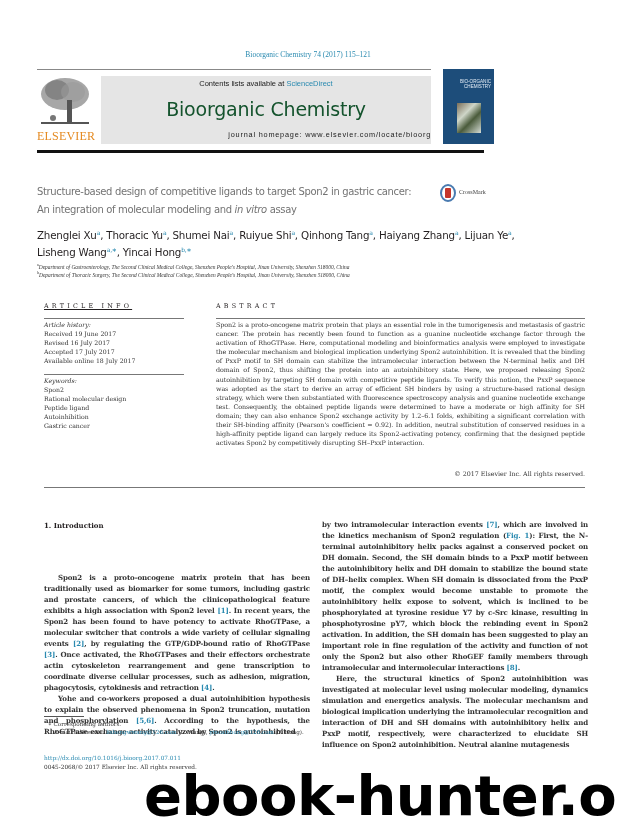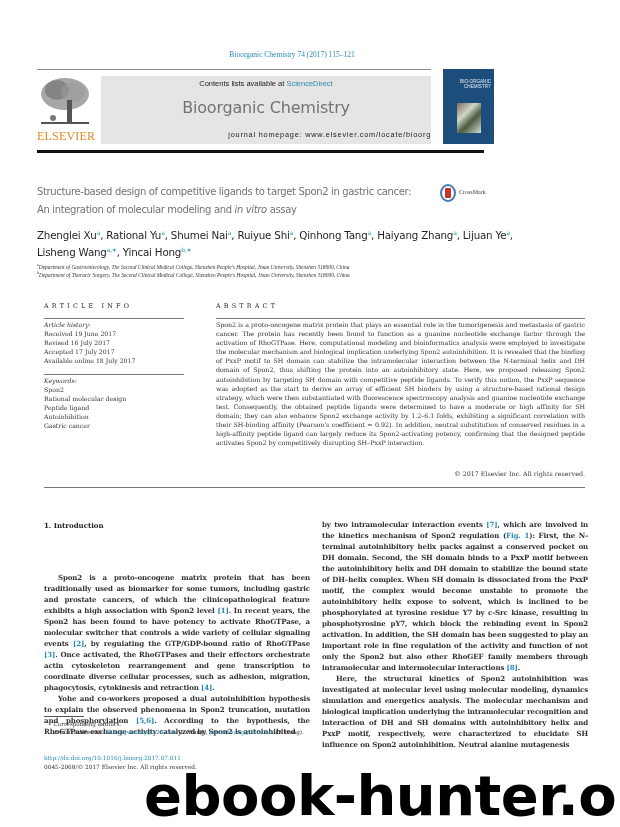--- a/index.html
+++ b/index.html
@@ -1,26 +1,26 @@
 <!DOCTYPE html>
 <html><head>
 <meta charset="utf-8">
 <style>
   html, body { margin:0; padding:0; background:#fff; }
   body { width:620px; height:827px; position:relative; overflow:hidden; font-family:"DejaVu Serif", serif; color:#231f20; }
   .abs { position:absolute; }
   a, .link { color:#2a8ab0; text-decoration:none; }
-  .citation { top:50px; left:0; width:584px; text-align:center; font-size:7.5px; color:#2a8ab0; font-family:"Liberation Serif", serif; }
+  .citation { top:50px; left:16px; width:584px; text-align:center; font-size:7.5px; color:#2a8ab0; font-family:"Liberation Serif", serif; }
   .top-rule { top:69px; left:37px; width:394px; height:1px; background:#888; }
   .elsevier-logo { top:76px; left:37px; width:56px; height:68px; }
   .tree { position:absolute; left:2px; top:0; width:52px; height:50px; }
   .elsevier-word { position:absolute; left:0; bottom:0; width:56px; text-align:center; font-family:"Liberation Serif", serif; font-size:12px; color:#e58a21; letter-spacing:0.2px; }
   .banner { top:76px; left:101px; width:330px; height:68px; background:#e5e5e5; }
   .contents { position:absolute; top:3px; left:0; width:100%; text-align:center; font-family:"Liberation Sans", sans-serif; font-size:7.5px; color:#222; }
-  .journal-name { position:absolute; top:22px; left:0; width:100%; text-align:center; font-family:"DejaVu Sans", sans-serif; font-size:16px; color:#737373; letter-spacing:-0.2px; }
+  .journal-name { position:absolute; top:22px; left:0; width:100%; text-align:center; font-family:"DejaVu Sans", sans-serif; font-size:19px; color:#14532d; letter-spacing:-0.2px; }
   .homepage { position:absolute; top:54px; left:0; width:100%; text-align:right; font-family:"Liberation Sans", sans-serif; font-size:7.3px; color:#222; letter-spacing:0.8px; }
   .cover { top:69px; left:443px; width:51px; height:75px; background:#1d4d7a; }
   .cover-title { position:absolute; top:10px; right:3px; width:46px; text-align:right; font-family:"Liberation Sans", sans-serif; font-size:4.6px; line-height:5px; color:#e6eef7; }
   .cover-img { position:absolute; left:14px; top:34px; width:24px; height:30px; background:linear-gradient(135deg,#7a6e58 0%,#cfd6c8 35%,#4a5b3b 60%,#d6ddd6 100%); }
   .thick-rule { top:150px; left:37px; width:447px; height:3px; background:#111; }
   .title { top:183px; left:37px; width:380px; font-family:"DejaVu Sans", sans-serif; font-size:10px; line-height:18px; color:#737373; letter-spacing:-0.35px; }
   .crossmark { top:183px; left:440px; width:60px; height:22px; }
   .cm-circle { position:absolute; left:0; top:1px; width:16px; height:18px; border-radius:50%; border:2px solid #4a7bb0; box-sizing:border-box; background:#fff; }
   .cm-inner { position:absolute; left:3px; top:2px; width:6px; height:10px; background:#c5352a; border-radius:1px; }
   .cm-label { position:absolute; left:19px; top:6px; font-family:"Liberation Serif", serif; font-size:6px; color:#444; }
@@ -89,34 +89,34 @@
 
 <div class="abs crossmark">
   <div class="cm-circle">
       <div class="cm-inner"></div>
     </div>
   <span class="cm-label">CrossMark</span>
 </div>
 
 <div class="abs authors">
   <span><span>Zhenglei Xu</span><sup>a</sup></span>, 
-  <span><span>Rational Yu</span><sup>a</sup></span>, 
+  <span><span>Thoracic Yu</span><sup>a</sup></span>, 
   <span><span>Shumei Nai</span><sup>a</sup></span>, 
   <span><span>Ruiyue Shi</span><sup>a</sup></span>, 
   <span><span>Qinhong Tang</span><sup>a</sup></span>, 
   <span><span>Haiyang Zhang</span><sup>a</sup></span>, 
   <span><span>Lijuan Ye</span><sup>a</sup></span>,<br>
   <span><span>Lisheng Wang</span><sup>a,∗</sup></span>, 
   <span><span>Yincai Hong</span><sup>b,∗</sup></span>
 </div>
 
 <div class="abs affil" style="top:262px;"><sup>a</sup><span>Department of Gastroenterology, The Second Clinical Medical College, Shenzhen People's Hospital, Jinan University, Shenzhen 518000, China</span></div>
 <div class="abs affil" style="top:270px;"><sup>b</sup><span>Department of Thoracic Surgery, The Second Clinical Medical College, Shenzhen People's Hospital, Jinan University, Shenzhen 518000, China</span></div>
 
-<div class="abs section-head" style="top:302px; left:44px;">ARTICLE INFO</div>
+<div class="abs section-head" style="top:302px; left:44px;text-decoration:underline;">ARTICLE INFO</div>
 <div class="abs rule" style="top:318px; left:44px; width:140px;"></div>
 <div class="abs info-block" style="top:321px;">
   <div class="lbl">Article history:</div>
   <div>Received 19 June 2017</div>
   <div>Revised 16 July 2017</div>
   <div>Accepted 17 July 2017</div>
   <div>Available online 18 July 2017</div>
 </div>
 <div class="abs rule" style="top:374px; left:44px; width:140px;"></div>
 <div class="abs info-block" style="top:377px;">

